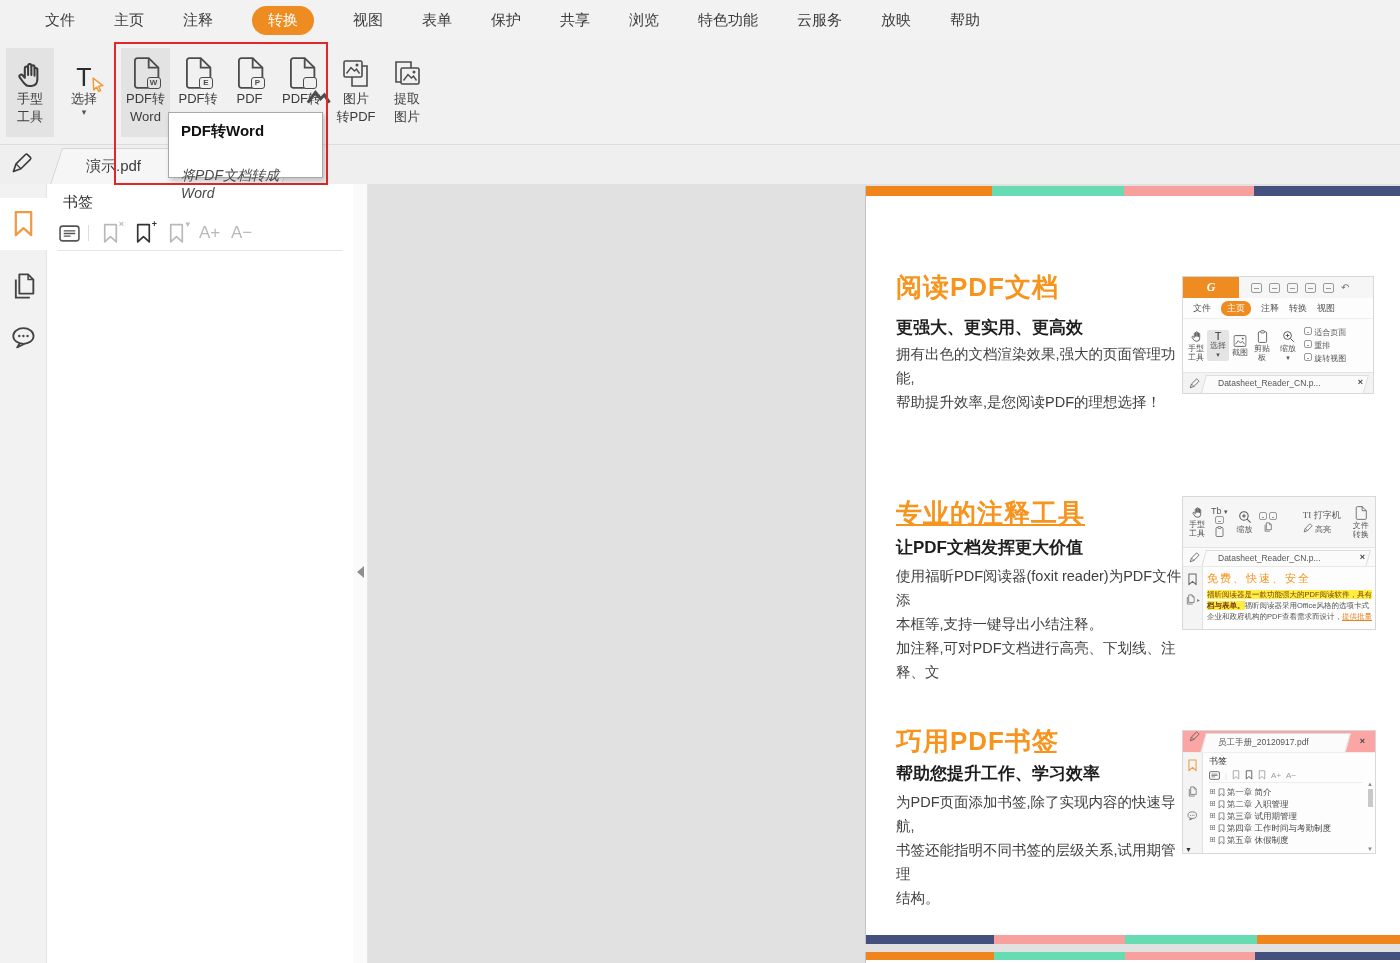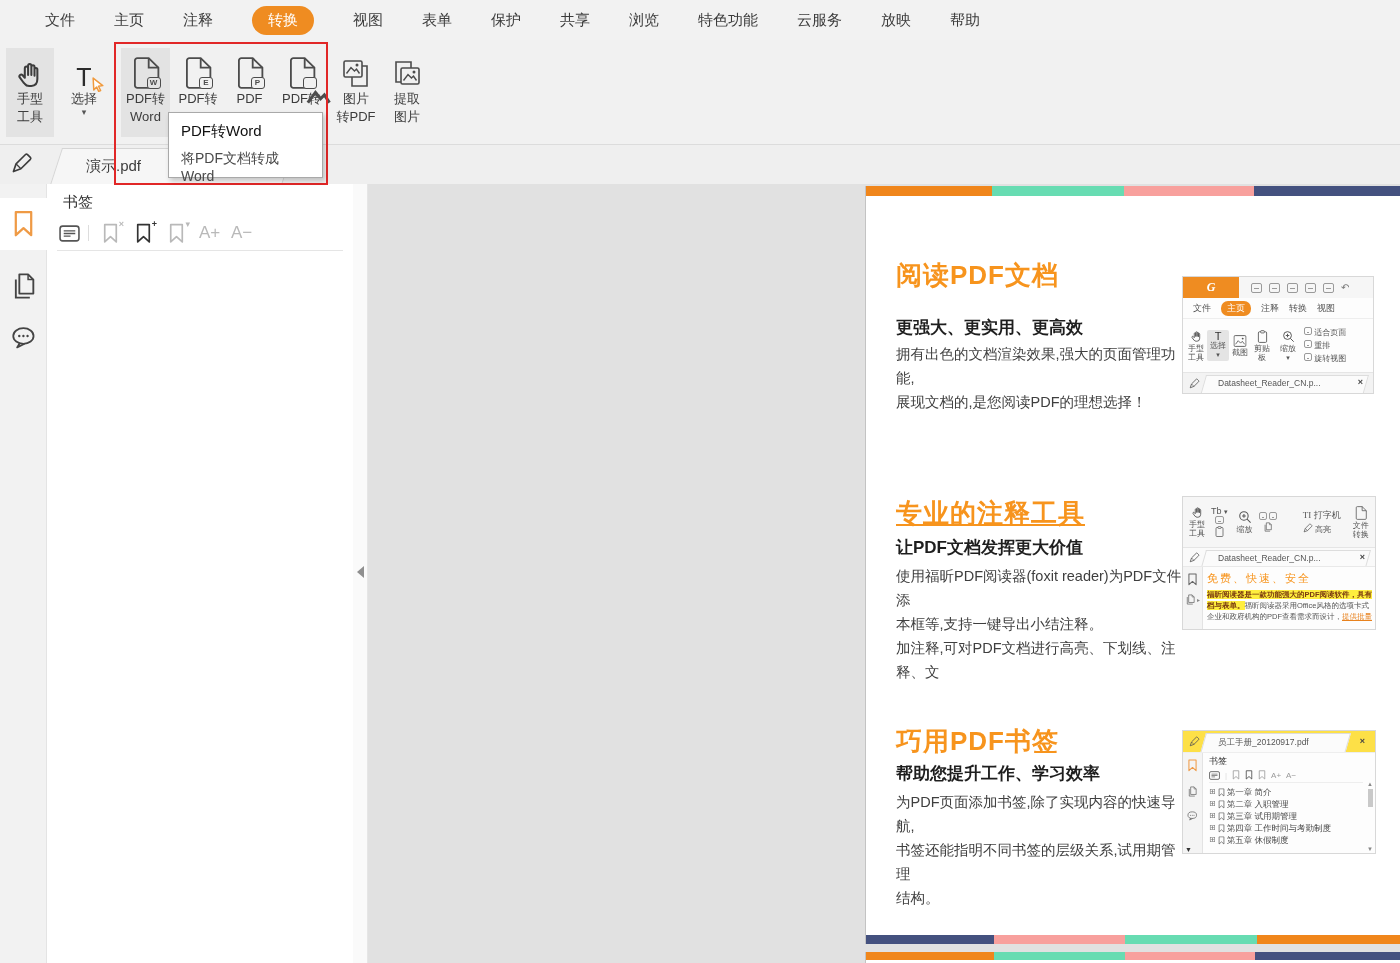--- a/index.html
+++ b/index.html
@@ -35,22 +35,22 @@
   .hovered .badge, .pressed .badge { background:#e3e3e3; }
   .selT { font-size:25px; color:#2c2c2c; position:relative; line-height:26px; }
   .selT svg { position:absolute; right:-13px; bottom:-2px; width:13px; height:15px; }
   .caret { font-size:9px; color:#555; line-height:8px; }
 
   
   .red-box { position:absolute; left:114px; top:42px; width:214px; height:143px; border:2px solid #e12727; z-index:50; pointer-events:none; }
 
   
   .tooltip { position:absolute; left:168px; top:112px; width:155px; height:66px; background:#fff; border:1px solid #a9a9a9; box-shadow:2px 3px 5px rgba(0,0,0,.2); z-index:60; padding:9px 12px; }
-  .tooltip .tt-title { font-size:15px; font-weight:normal; color:#111; }
-  .tooltip .tt-body { font-size:14px; color:#4a4a4a; margin-top:9px; }
+  .tooltip .tt-title { font-size:15px; font-weight:bold; color:#111; }
+  .tooltip .tt-body { font-size:14px; color:#4a4a4a; margin-top:26px;font-style:italic; }
 
   
   .tabbar { position:absolute; left:0; top:145px; width:1400px; height:39px; background:#efefef; }
   .tab-pencil { position:absolute; left:11px; top:7px; width:22px; height:22px; color:#3c3c3c; }
   .doc-tab { position:absolute; left:62px; top:3px; width:232px; height:36px; }
   .doc-tab .tab-bg { position:absolute; left:0; top:0; width:100%; height:100%; background:#f6f6f6; border:1px solid #d5d5d5; border-bottom:none; transform:skewX(-18deg); transform-origin:0 0; }
   .doc-tab .tab-label { position:absolute; left:24px; top:9px; font-size:15px; color:#3c3c3c; }
 
   
   .rail { position:absolute; left:0; top:184px; width:47px; height:779px; background:#f2f2f2; border-right:1px solid #e4e4e4; }
@@ -366,25 +366,25 @@
 <div class="docarea">
 
   <div class="page page1">
     <div class="cbar cbar-top">
       <div class="c-orange" style="width:126px;"></div>
         <div class="c-teal" style="width:132px;"></div>
         <div class="c-pink" style="width:130px;"></div>
         <div class="c-navy" style="flex:1;"></div>
     </div>
 
-    <div class="sec-h" style="top:72px;">阅读PDF文档</div>
+    <div class="sec-h" style="top:84px;">阅读PDF文档</div>
     <div class="sec-sub" style="top:130px;">更强大、更实用、更高效</div>
     <div class="sec-b" style="top:156px;">
       <div>拥有出色的文档渲染效果,强大的页面管理功能,</div>
-      <div>展现文档的,是您阅读PDF的理想选择！</div>
+      <div>帮助提升效率,是您阅读PDF的理想选择！</div>
     </div>
 
     <div class="thumb" style="top:90px; width:192px; height:118px;">
       <div class="t-row" style="height:21px; display:flex; align-items:center; background:#f6f6f6;">
         <div style="width:56px; height:21px; background:#ef8c21; color:#fff; font-weight:bold; font-style:italic; font-size:12px; text-align:center; line-height:21px; font-family:'Liberation Serif',serif;">G</div>
         <div style="display:flex; gap:7px; margin-left:12px; align-items:center;">
           <span class="iconbox"></span>
           <span class="iconbox"></span>
           <span class="iconbox"></span>
           <span class="iconbox"></span>
@@ -518,37 +518,37 @@
             </svg>
           <span style="display:flex; align-items:center; gap:1px;">
               <svg width="11" height="11" viewBox="0 0 22 24" style="color:#666;">
                 <use href="#i-pages"></use>
               </svg>
               <span style="font-size:6px; color:#888;">▸</span>
             </span>
         </div>
         <div style="position:absolute; left:24px; top:4px; right:2px;">
           <div style="font-size:11px; color:#f7941d; letter-spacing:2px;">免费、快速、安全</div>
-          <div class="t2-line" style="margin-top:3px;"><span class="hl" style="font-weight:bold;">福昕阅读器是一款功能强大的PDF阅读软件，具有</span></div>
+          <div class="t2-line" style="margin-top:3px;"><span class="hl" style="font-weight:normal;">福昕阅读器是一款功能强大的PDF阅读软件，具有</span></div>
           <div class="t2-line"><span class="hl" style="font-weight:bold;">档与表单。</span><span>福昕阅读器采用Office风格的选项卡式</span></div>
           <div class="t2-line"><span>企业和政府机构的PDF查看需求而设计，</span><span style="color:#e8821e; text-decoration:underline;">提供批量</span></div>
         </div>
       </div>
     </div>
 
     <div class="sec-h" style="top:538px;">巧用PDF书签</div>
     <div class="sec-sub" style="top:576px;">帮助您提升工作、学习效率</div>
     <div class="sec-b" style="top:604px;">
       <div>为PDF页面添加书签,除了实现内容的快速导航,</div>
       <div>书签还能指明不同书签的层级关系,试用期管理</div>
       <div>结构。</div>
     </div>
 
     <div class="thumb" style="top:544px; width:194px; height:124px;">
-      <div class="t-row" style="height:22px; display:flex; align-items:center; background:#fde047; border-bottom:1px solid #eee;">
+      <div class="t-row" style="height:22px; display:flex; align-items:flex-start; background:#fca5a5; border-bottom:1px solid #eee;">
         <svg width="11" height="11" viewBox="0 0 20 20" style="margin:0 6px; color:#555;">
             <use href="#i-pencil"></use>
           </svg>
         <div class="mtab" style="flex:1; margin-right:24px;">
           <div class="mtab-bg"></div>
           <span style="position:relative; font-size:8.5px; padding-left:12px; line-height:22px;">员工手册_20120917.pdf</span>
           <span style="position:absolute; right:-14px; top:5px; font-size:9px; font-weight:bold; color:#444;">×</span>
         </div>
       </div>
       <div class="t-row" style="height:101px;">

